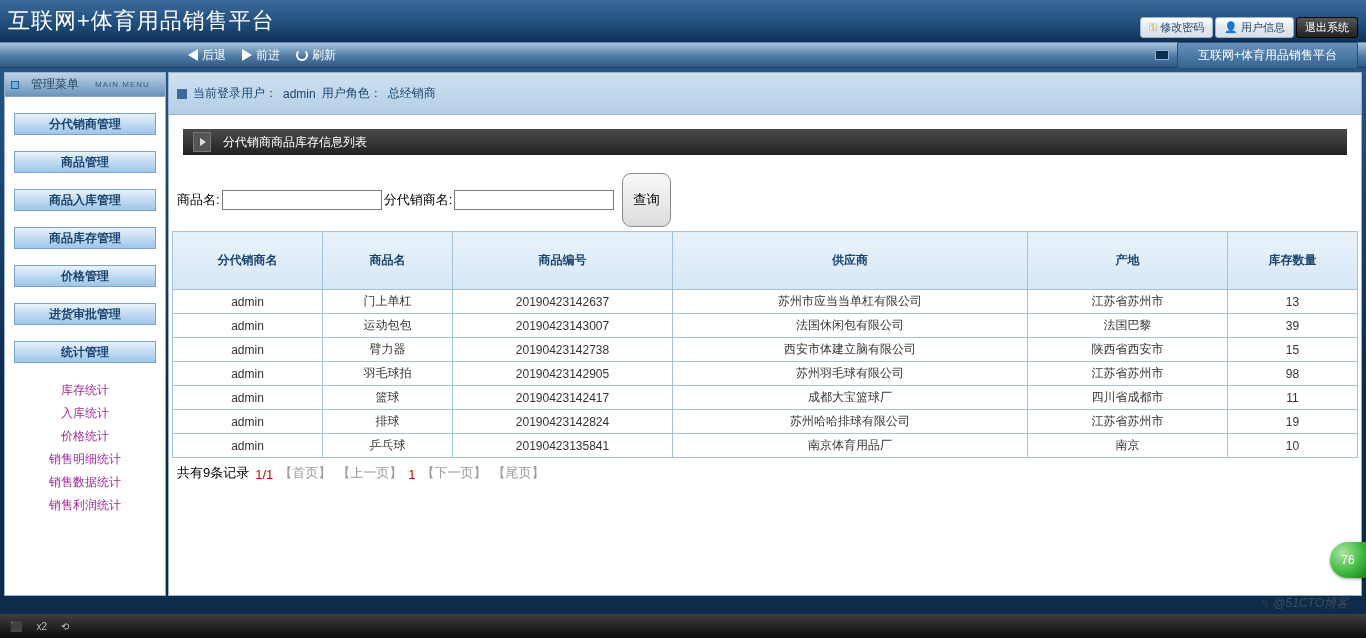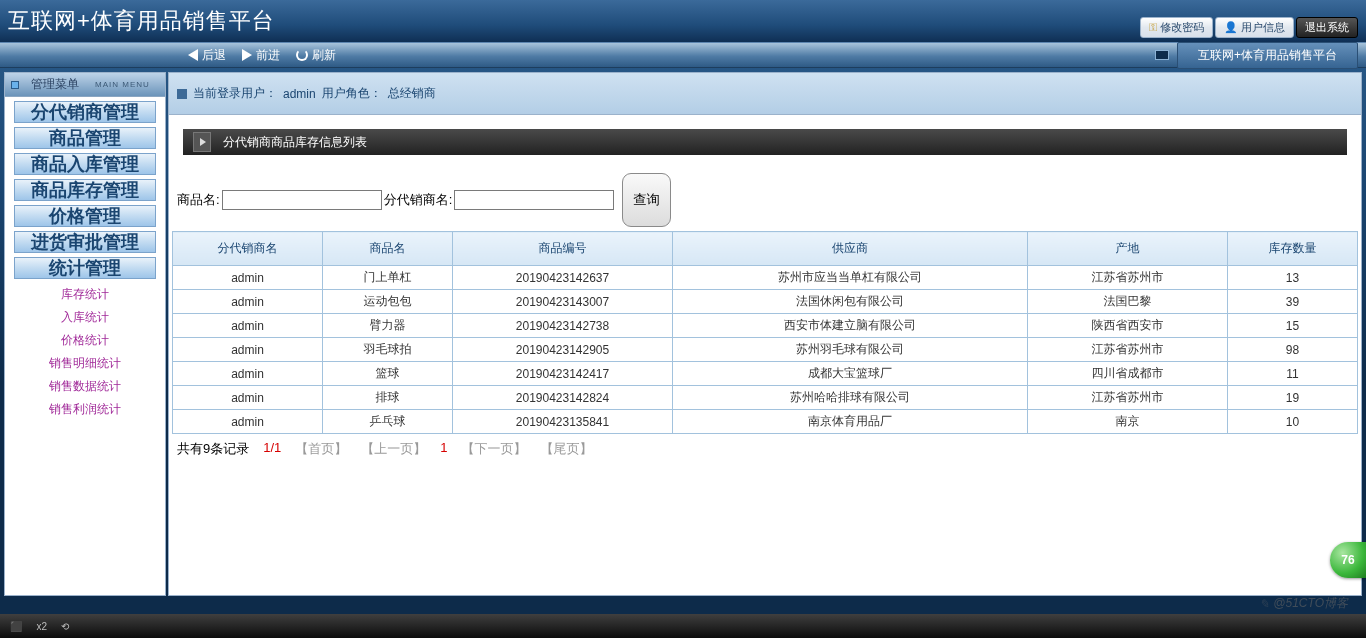--- a/index.html
+++ b/index.html
@@ -15,38 +15,38 @@
     .arrow.left{border-right:10px solid #fff;border-top:6px solid transparent;border-bottom:6px solid transparent}
     .arrow.right{border-left:10px solid #fff;border-top:6px solid transparent;border-bottom:6px solid transparent}
     .refresh-icon{display:inline-block;width:12px;height:12px;border:2px solid #fff;border-top-color:transparent;border-radius:50%}
     .nav-right{position:absolute;right:8px;display:flex;align-items:center;gap:8px}
     .monitor-icon{width:14px;height:10px;border:1px solid #8db2d4;display:inline-block;background:#0e2c4c}
     .platform-tab{background:linear-gradient(180deg,#6590ba 0%,#366492 100%);color:#fff;padding:4px 20px;border:1px solid #2a4f75;border-radius:2px;font-size:12px}
     .main{display:flex;margin:4px;gap:2px;height:524px}
     .sidebar{width:162px;background:#fff;border:1px solid #9bb2cb;display:flex;flex-direction:column}
     .sb-header{background:linear-gradient(180deg,#bdd3e8 0%,#6b94ba 100%);color:#2a4160;font-size:12px;padding:3px 6px;display:flex;align-items:center;gap:12px;border-bottom:1px solid #8aa6c2}
     .sb-header .mm{font-size:8px;color:#3d5a77;margin-left:4px;letter-spacing:1px}
-    .tile{margin:4px auto;width:142px;height:22px;background:linear-gradient(180deg,#e9f2fa 0%,#c2dbf1 50%,#9ec5e9 100%);border:1px solid #7ba3cb;text-align:center;line-height:20px;font-weight:bold;color:#1a4570;cursor:pointer;font-size:18px}
+    .tile{margin:16px auto;width:142px;height:22px;background:linear-gradient(180deg,#e9f2fa 0%,#c2dbf1 50%,#9ec5e9 100%);border:1px solid #7ba3cb;text-align:center;line-height:20px;font-weight:bold;color:#1a4570;cursor:pointer;font-size:12px}
     .sub-item{text-align:center;color:#a02898;font-size:12px;padding:3px 0;cursor:pointer}
     .content{flex:1;background:#fff;border:1px solid #9bb2cb;overflow:hidden;display:flex;flex-direction:column}
     .login-bar{background:linear-gradient(180deg,#cfe1f1 0%,#b3cee6 100%);padding:12px 8px;font-size:12px;color:#1a4570;display:flex;align-items:center;gap:6px;border-bottom:1px solid #9bb2cb}
     .sq{width:10px;height:10px;background:#3d6a97;display:inline-block}
     .list-title{background:linear-gradient(180deg,#4a4a4a 0%,#222 100%);color:#fff;font-size:12px;padding:3px 10px;display:flex;align-items:center;gap:12px;margin:14px}
     .play-icon{width:0;height:0;border-left:6px solid #ddd;border-top:4px solid transparent;border-bottom:4px solid transparent;display:inline-block;margin-left:2px}
     .filter{padding:4px 8px;display:flex;align-items:center;gap:2px;font-size:13px;color:#000}
     .filter input[type=text]{width:160px;height:20px;border:1px solid #7a7a7a;padding:0 3px}
     .filter button{padding:17px 10px;background:linear-gradient(180deg,#f9f9f9,#dcdcdc);border:1px solid #8a8a8a;border-radius:9px;cursor:pointer;margin-left:6px}
     table{width:calc(100% - 6px);margin:0 3px;border-collapse:collapse;font-size:12px}
-    th{background:linear-gradient(180deg,#eaf3fb,#d6e7f5);border:1px solid #a2c2dd;padding:8px;font-weight:normal;color:#1a4570}
+    th{background:linear-gradient(180deg,#eaf3fb,#d6e7f5);border:1px solid #a2c2dd;padding:20px;font-weight:bold;color:#1a4570}
     td{border:1px solid #a2c2dd;padding:3px;text-align:center;color:#333;background:#fff}
-    .pager{padding:6px 8px;font-size:13px;color:#000;display:flex;align-items:flex-start;gap:14px}
+    .pager{padding:6px 8px;font-size:13px;color:#000;display:flex;align-items:flex-end;gap:6px}
     .pager .red{color:#d60000}
     .pager .dis{color:#9a9a9a}
     .watermark{position:absolute;right:18px;bottom:26px;color:rgba(100,100,100,0.6);font-size:12px;font-style:italic;display:flex;align-items:center;gap:4px}
-    .green-bubble{position:absolute;right:0;bottom:60px;width:36px;height:36px;border-radius:50% 0 0 50%;background:radial-gradient(circle at 35% 30%,#a8e6a0,#3bb73b 60%,#1f7d1f);color:#fff;display:flex;align-items:center;justify-content:center;font-size:12px;font-weight:bold;box-shadow:0 1px 3px rgba(0,0,0,0.4)}
+    .green-bubble{position:absolute;right:0;bottom:60px;width:36px;height:36px;border-radius:50% 0 0 50%;background:radial-gradient(circle at 35% 30%,#a8e6a0,#3bb73b 60%,#1f7d1f);color:#fff;display:flex;align-items:center;justify-content:center;font-size:12px;font-weight:normal;box-shadow:0 1px 3px rgba(0,0,0,0.4)}
     .footer{position:absolute;left:0;right:0;bottom:0;height:24px;background:linear-gradient(180deg,#3f3f3f,#0c0c0c);color:#bcbcbc;font-size:10px;display:flex;align-items:center;padding-left:10px;gap:14px}
     .key-icon{color:#c49a2c}
     .user-icon{color:#c46a2a}
     .sq-small{width:8px;height:8px;background:#69b1eb;display:inline-block;border:1px solid #2a5b8a}
   </style>
 </head>
 <body>
 
 <div class="banner">
   <span class="banner-title">互联网+体育用品销售平台</span>

